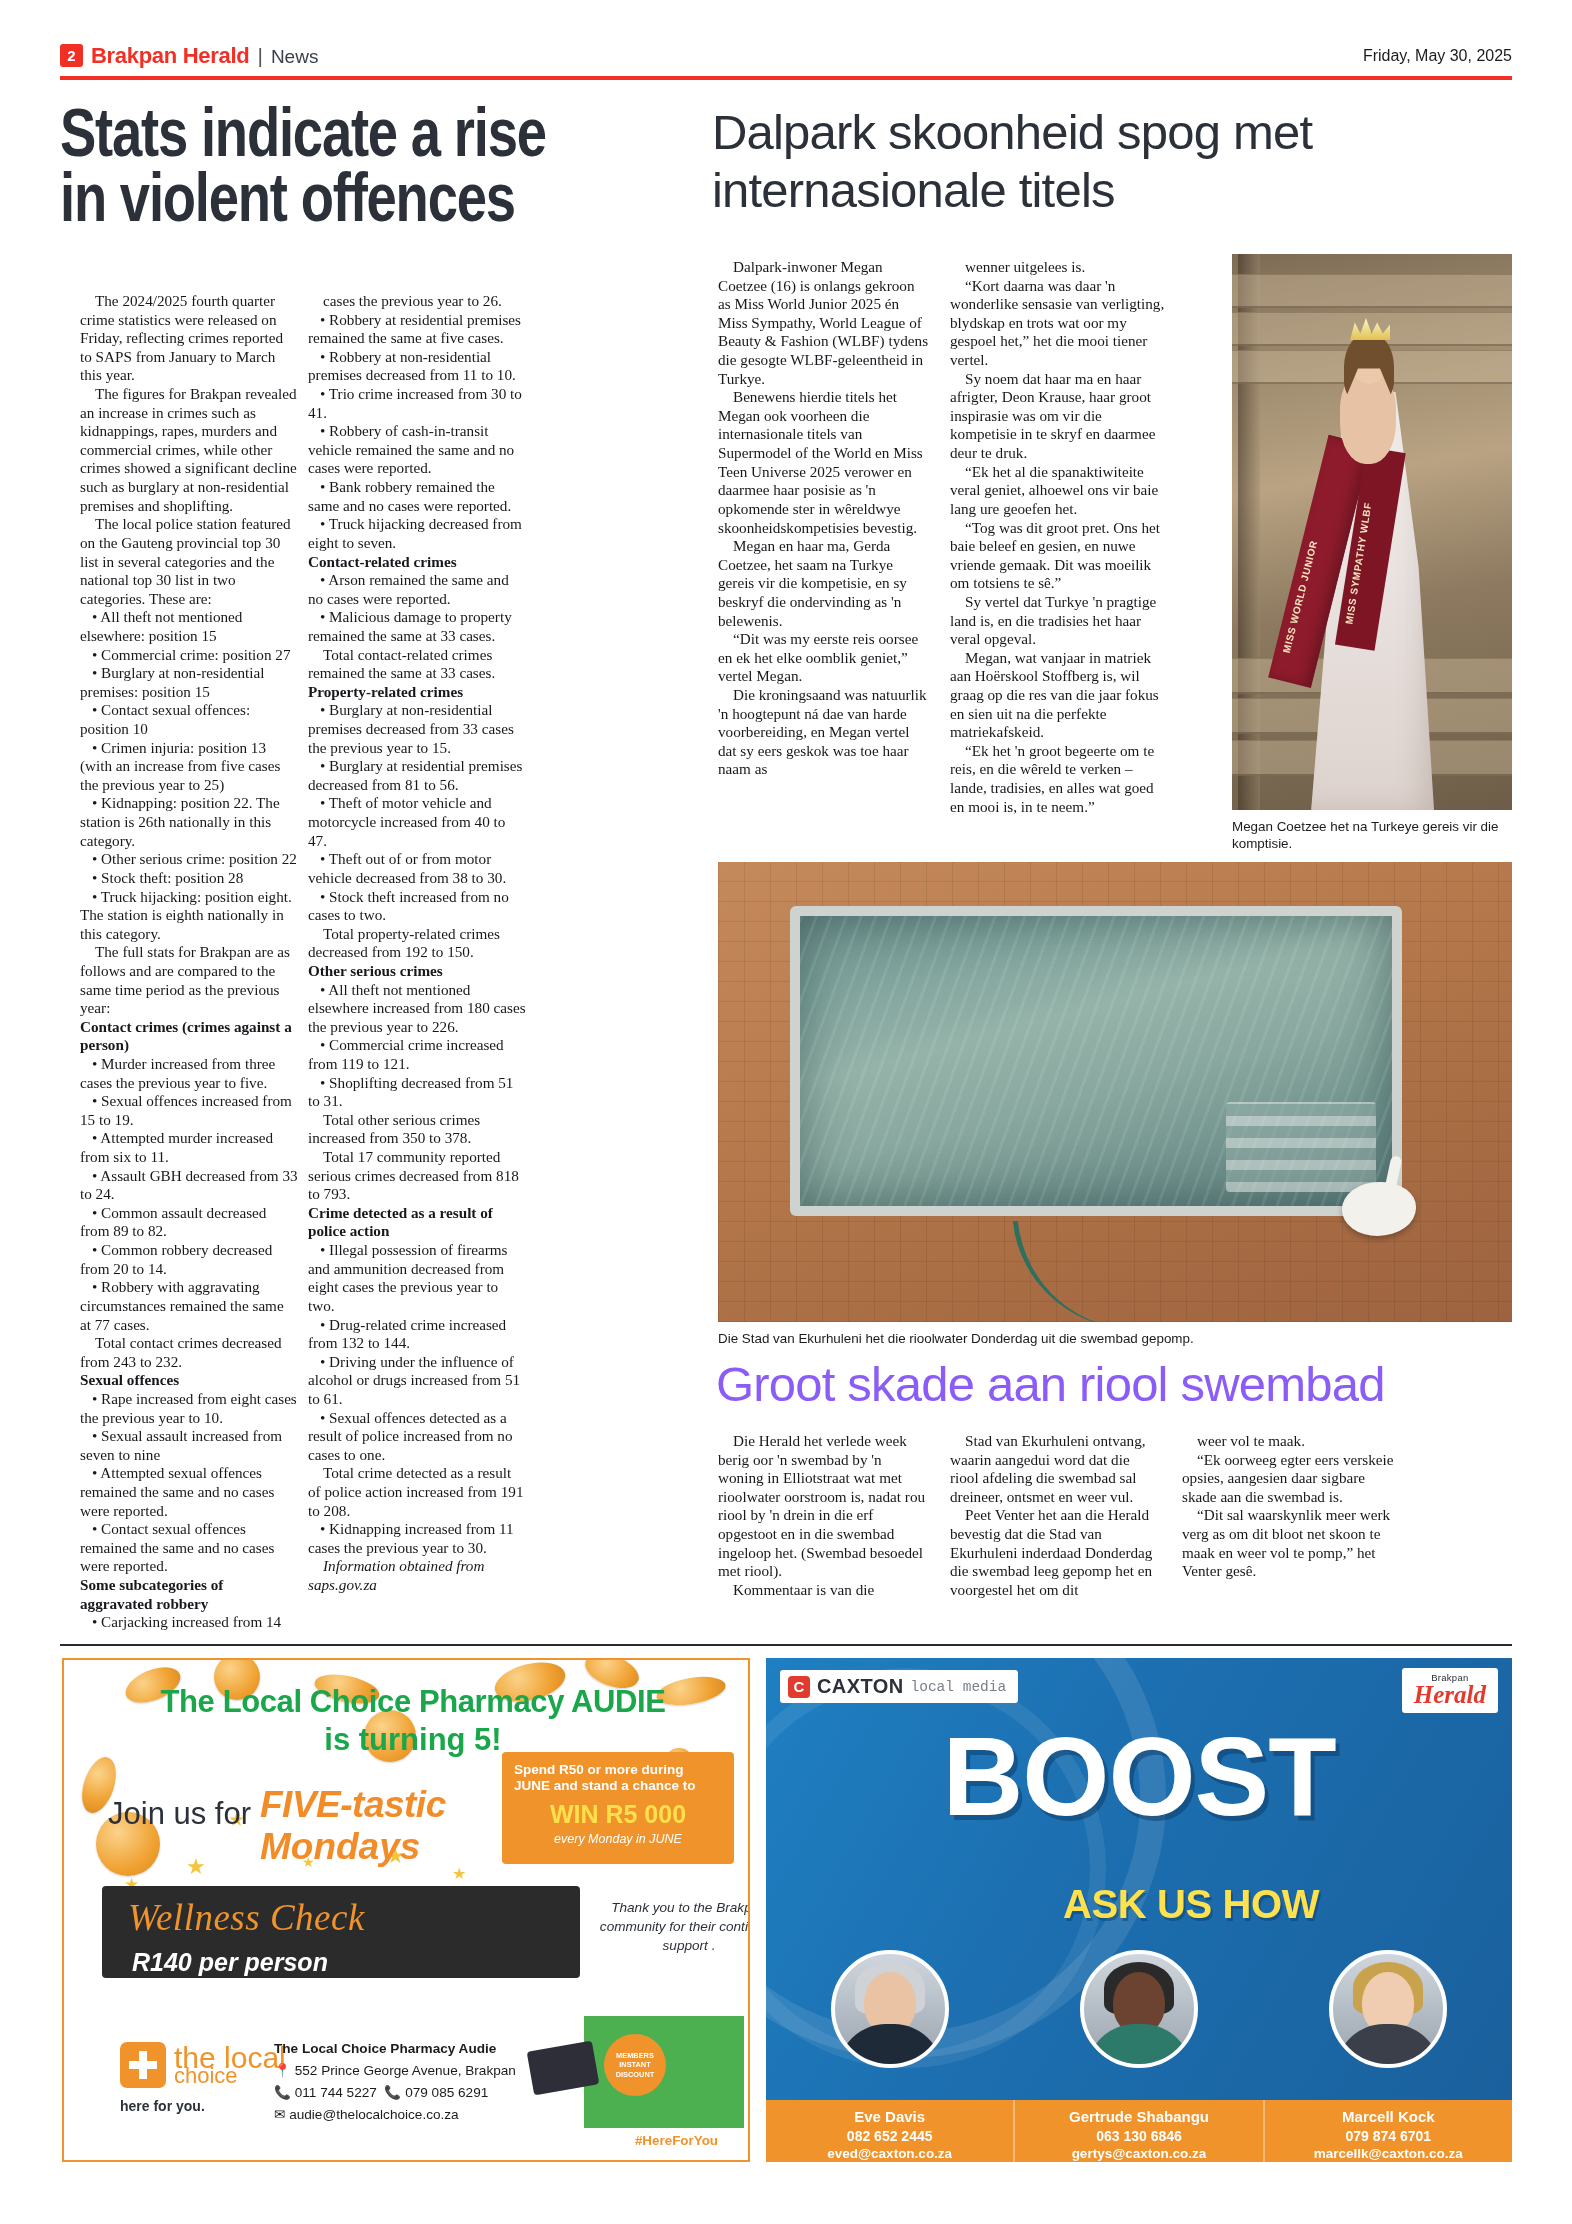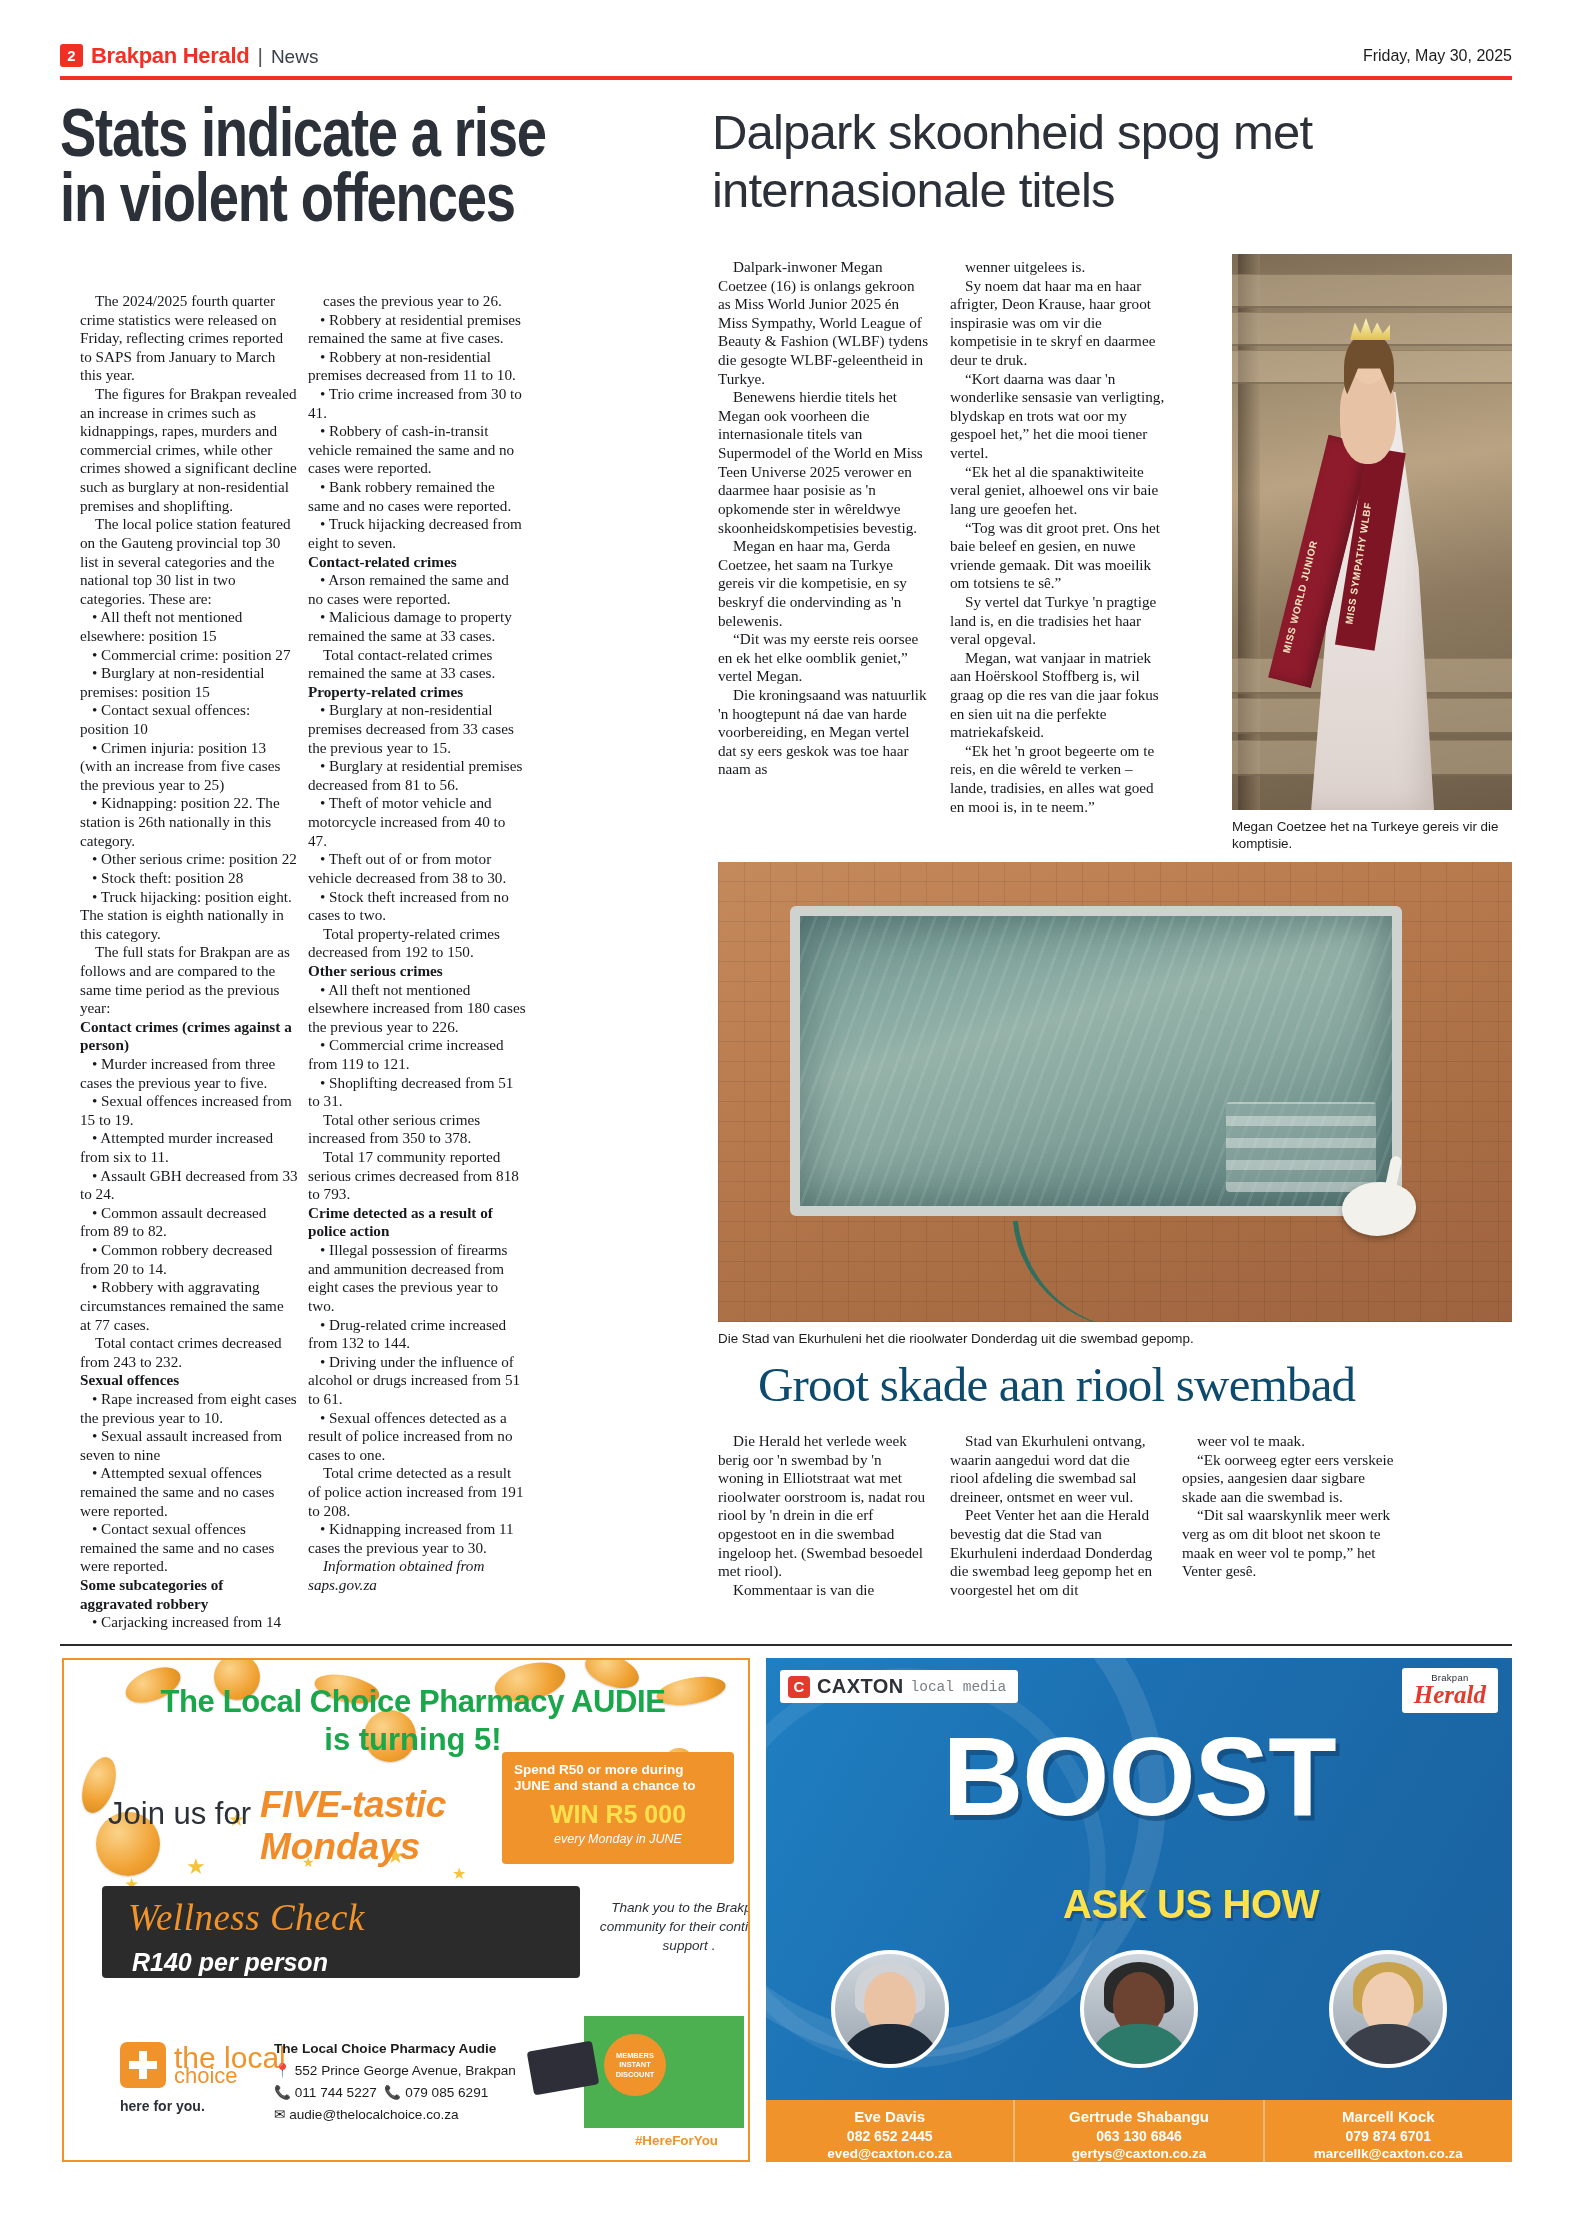--- a/index.html
+++ b/index.html
@@ -259,28 +259,28 @@
     left: 300px; bottom: 0; width: 360px; height: 120px;
     border-left: 5px solid #2f6f5e;
     border-radius: 0 0 0 200px;
     transform: rotate(-6deg);
   }
   #cap-pool { left: 718px; top: 1330px; width: 790px; }
 
   
   .headline-groot {
     position: absolute;
-    left: 758px; top: 1358px;
+    left: 716px; top: 1358px;
     width: 800px;
-    font-family: Liberation Serif, serif;
+    font-family: Liberation Sans, sans-serif;
     font-weight: 300;
     font-size: 49px;
     line-height: 1.1;
     letter-spacing: -0.8px;
-    color: #0c4a6e;
+    color: #8b5cf6;
   }
   #gcol1 { left: 718px; top: 1432px; width: 212px; }
   #gcol2 { left: 950px; top: 1432px; width: 212px; }
   #gcol3 { left: 1182px; top: 1432px; width: 212px; }
 
   
   .ad-rule {
     position: absolute;
     left: 60px; top: 1644px; width: 1452px; height: 2px;
     background: #2b2b2b;
@@ -669,22 +669,22 @@
     </div>
   <div class="col" id="col3">
       <p class="ind">Dalpark-inwoner Megan Coetzee (16) is onlangs gekroon as Miss World Junior 2025 én Miss Sympathy, World League of Beauty &amp; Fashion (WLBF) tydens die gesogte WLBF-geleentheid in Turkye.</p>
       <p class="ind">Benewens hierdie titels het Megan ook voorheen die internasionale titels van Supermodel of the World en Miss Teen Universe 2025 verower en daarmee haar posisie as 'n opkomende ster in wêreldwye skoonheidskompetisies bevestig.</p>
       <p class="ind">Megan en haar ma, Gerda Coetzee, het saam na Turkye gereis vir die kompetisie, en sy beskryf die ondervinding as 'n belewenis.</p>
       <p class="ind">“Dit was my eerste reis oorsee en ek het elke oomblik geniet,” vertel Megan.</p>
       <p class="ind">Die kroningsaand was natuurlik 'n hoogtepunt ná dae van harde voorbereiding, en Megan vertel dat sy eers geskok was toe haar naam as</p>
     </div>
   <div class="col" id="col4">
       <p class="ind">wenner uitgelees is.</p>
+      <p class="ind">“Kort daarna was daar 'n wonderlike sensasie van verligting, blydskap en trots wat oor my gespoel het,” het die mooi tiener vertel.</p>
       <p class="ind">Sy noem dat haar ma en haar afrigter, Deon Krause, haar groot inspirasie was om vir die kompetisie in te skryf en daarmee deur te druk.</p>
-      <p class="ind">“Kort daarna was daar 'n wonderlike sensasie van verligting, blydskap en trots wat oor my gespoel het,” het die mooi tiener vertel.</p>
       <p class="ind">“Ek het al die spanaktiwiteite veral geniet, alhoewel ons vir baie lang ure geoefen het.</p>
       <p class="ind">“Tog was dit groot pret. Ons het baie beleef en gesien, en nuwe vriende gemaak. Dit was moeilik om totsiens te sê.”</p>
       <p class="ind">Sy vertel dat Turkye 'n pragtige land is, en die tradisies het haar veral opgeval.</p>
       <p class="ind">Megan, wat vanjaar in matriek aan Hoërskool Stoffberg is, wil graag op die res van die jaar fokus en sien uit na die perfekte matriekafskeid.</p>
       <p class="ind">“Ek het 'n groot begeerte om te reis, en die wêreld te verken – lande, tradisies, en alles wat goed en mooi is, in te neem.”</p>
     </div>
 
   <div class="photo-megan">
     <div class="stair-rail"></div>
     <div class="stair" style="top:20px;height:34px"></div>

